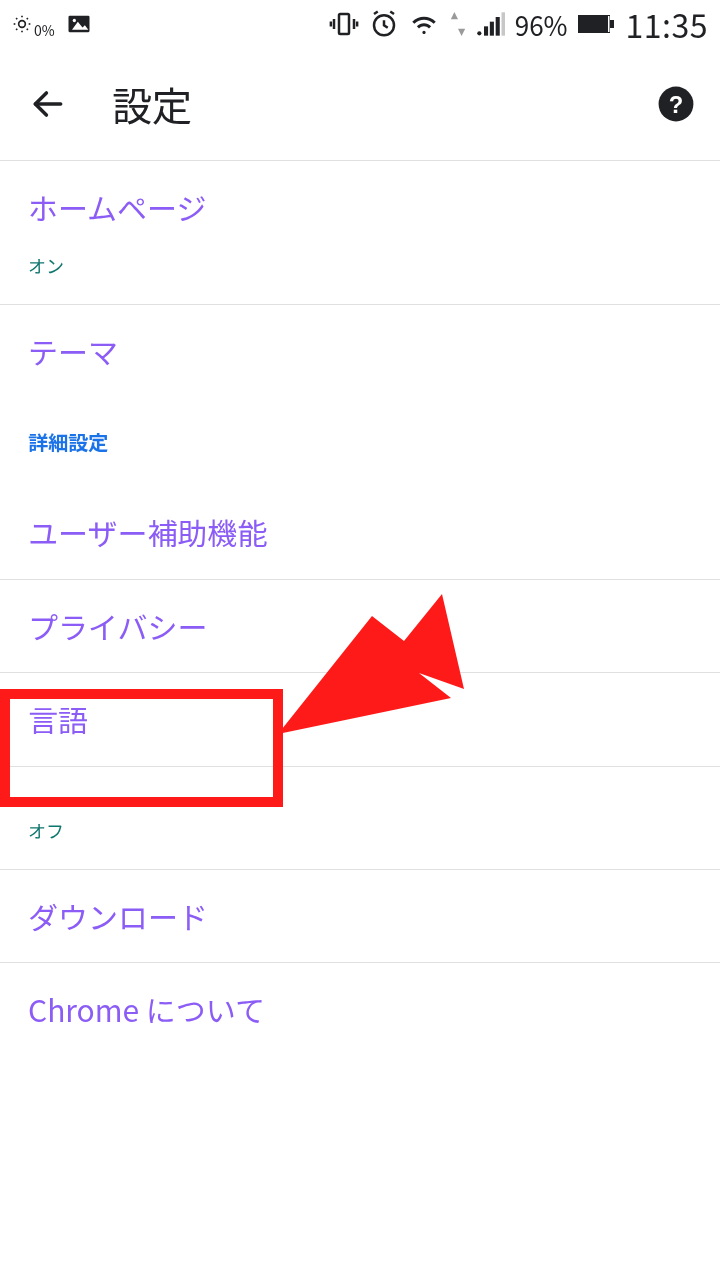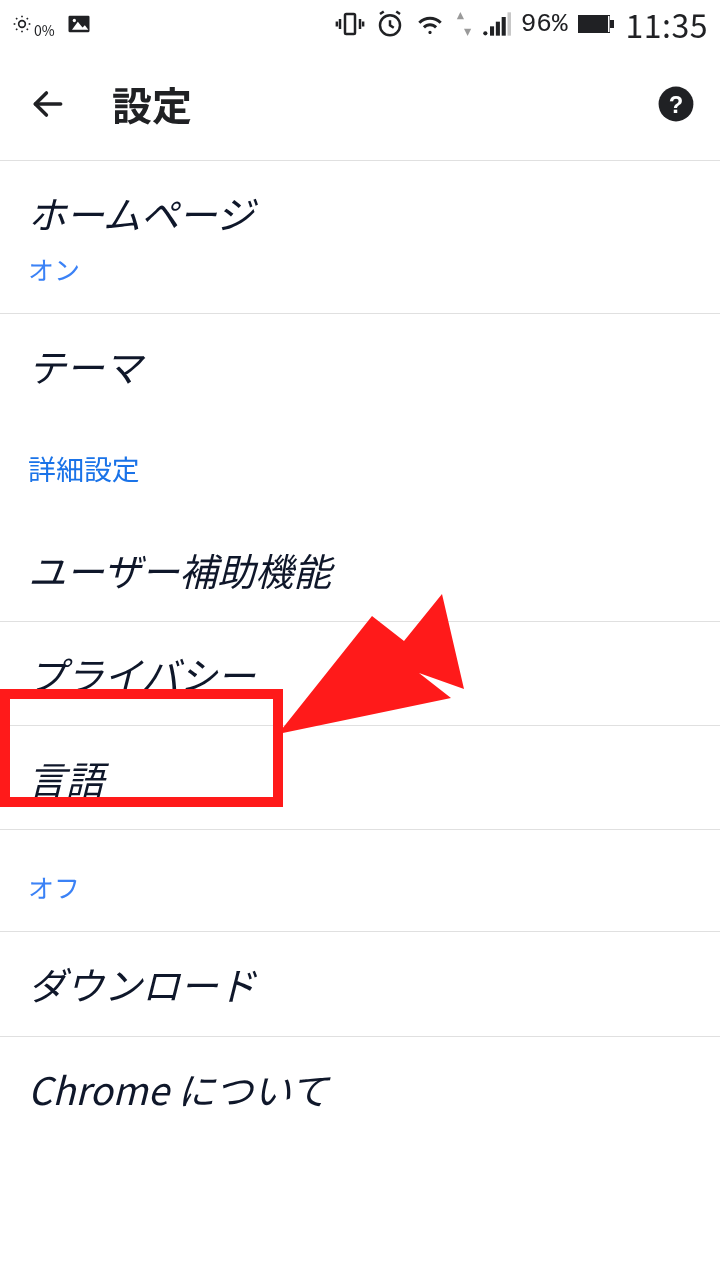--- a/index.html
+++ b/index.html
@@ -30,57 +30,56 @@
   
   .appbar {
     height: 112px;
     display: flex;
     align-items: center;
     padding: 0 20px 0 24px;
   }
   .appbar .back-btn { width: 48px; height: 48px; display:flex; align-items:center; justify-content:center; }
   .appbar .title {
     font-size: 40px;
-    font-weight: 700;
+    font-weight: 400;
     margin-left: 40px;
     flex: 1;
   }
   .appbar .help-btn { width:48px; height:48px; display:flex; align-items:center; justify-content:center; }
 
   .divider {
     height: 1px;
     background: #e0e0e0;
     width: 100%;
   }
 
   
   .settings-list { }
   .row {
     padding: 26px 28px;
     border-bottom: 1px solid #e0e0e0;
   }
   .row .primary {
-    font-size: 38px;
-    color: #0f172a;
+    font-size: 30px;
+    color: #8b5cf6;
     line-height: 1.35;
-    font-style: italic;
   }
   .row .secondary {
-    font-size: 26px;
-    color: #3b82f6;
-    margin-top: 12px;
+    font-size: 18px;
+    color: #0f766e;
+    margin-top: 24px;
   }
 
   .section-header {
     padding: 30px 28px 30px 28px;
   }
   .section-header .label {
-    font-size: 28px;
+    font-size: 20px;
     color: #1a73e8;
-    font-weight: 400;
+    font-weight: 700;
   }
 
   
   .highlight-box {
     position: absolute;
     border: 10px solid #ff1a1a;
     pointer-events: none;
     box-sizing: border-box;
   }
 
@@ -153,21 +152,21 @@
     </span>
     <span>
       <svg width="28" height="24" viewBox="0 0 24 20">
         <circle cx="2" cy="18" r="1.8" fill="#202124"></circle>
         <rect x="6" y="12" width="3.5" height="8" fill="#202124"></rect>
         <rect x="11" y="8" width="3.5" height="12" fill="#202124"></rect>
         <rect x="16" y="4" width="3.5" height="16" fill="#202124"></rect>
         <rect x="21" y="0" width="3.5" height="20" fill="#c7c7c7"></rect>
       </svg>
     </span>
-    <span style="font-size:26px;font-family:Liberation Mono, monospace;">96%</span>
+    <span style="font-size:26px;">96%</span>
     <span>
       <svg width="38" height="22" viewBox="0 0 38 22">
         <rect x="0" y="2" width="32" height="18" fill="#202124"></rect>
         <rect x="32" y="7" width="4" height="8" fill="#202124"></rect>
         <rect x="30" y="3" width="1.5" height="16" fill="#ffffff"></rect>
       </svg>
     </span>
     <span style="font-size:32px; letter-spacing:0.5px;">11:35</span>
   </div>
 </div>

